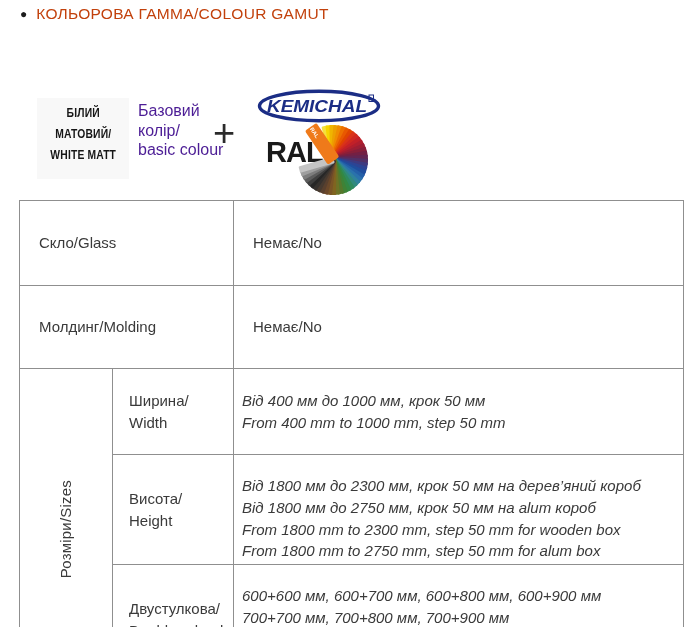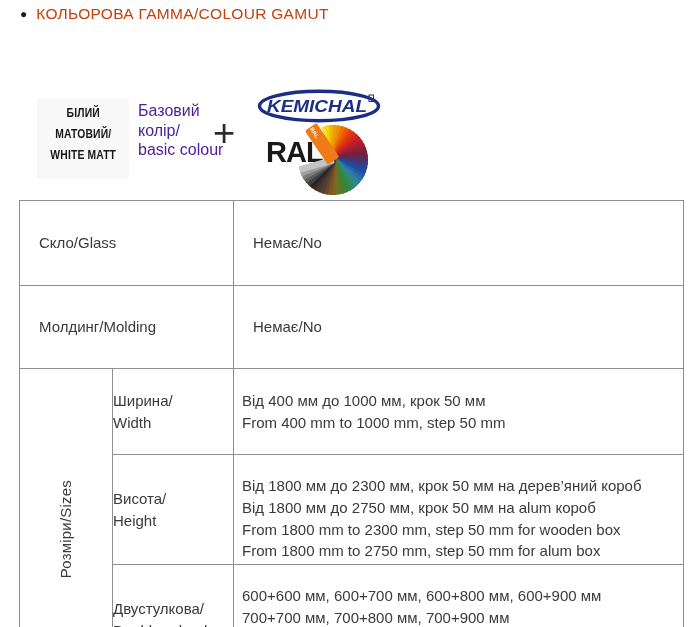--- a/index.html
+++ b/index.html
@@ -56,22 +56,22 @@
     table-layout: fixed;
   }
   table.spec td {
     border: 1px solid #8f8f8f;
     font-size: 15px; color: #3a3a3a;
     vertical-align: middle;
     white-space: pre-line;
     line-height: 1.45;
   }
   td.pad-lg { padding-left: 19px; }
-  td.pad-sm { padding-left: 0; }
-  td.val-sm { padding-left: 8px; }
+  td.pad-sm { padding-left: 16px; }
+  td.val-sm { padding-left: 8px; font-style: italic; }
   tr.r1 { height: 85px; margin-top: 20px; }
   tr.r2 { height: 83px; }
   tr.r3 { height: 86px; }
   tr.r4 { height: 86px; }
   tr.r5 { height: 80px; }
   td.tight { line-height: 1.29; padding-top: 20px; padding-bottom: 2px; }
   td.vcell { text-align: center; }
   .vtext {
     writing-mode: vertical-rl;
     transform: rotate(180deg);

